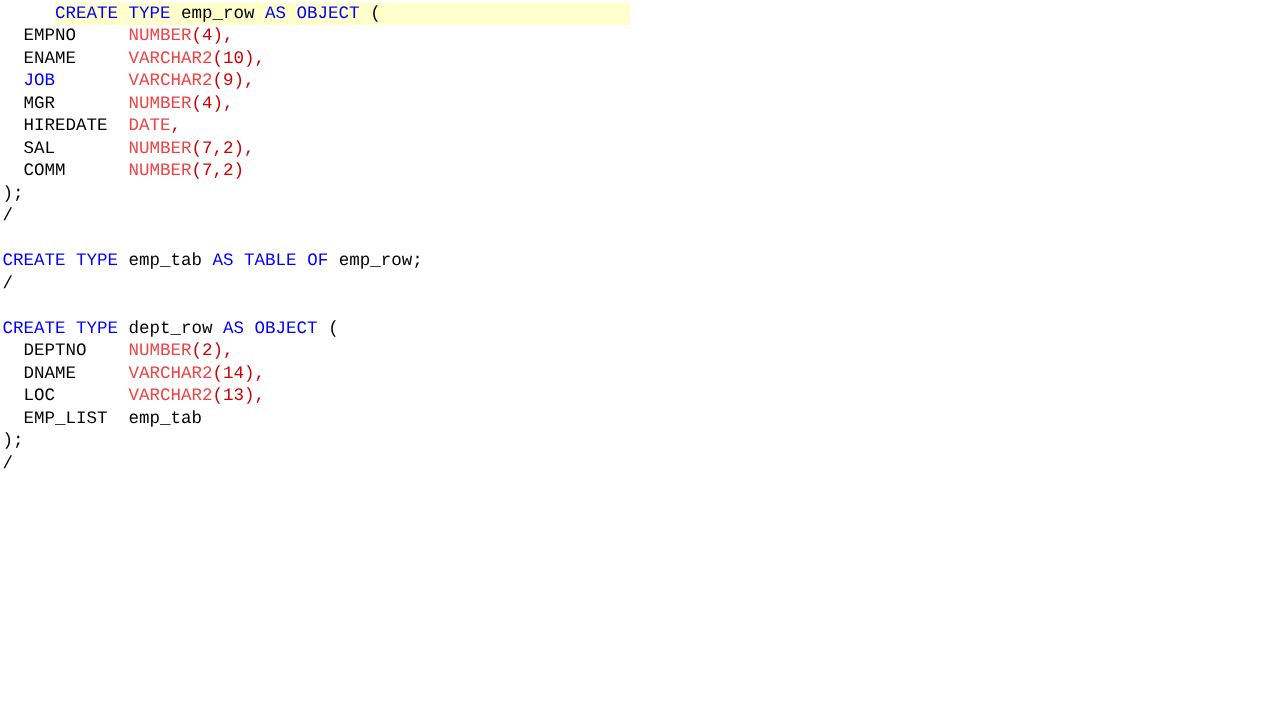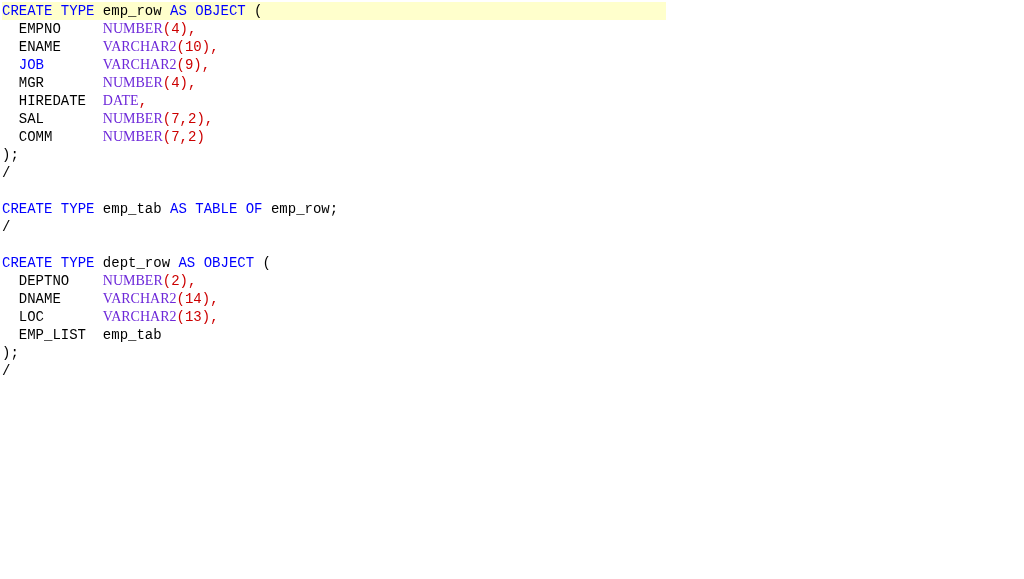--- a/index.html
+++ b/index.html
@@ -20,25 +20,26 @@
     .editor {
       white-space: pre;
       font-family: "Courier New", Courier, monospace;
     }
     .line {
       height: 18px;
     }
     .highlight-line {
       background: #ffffcc;
       display: inline-block;
-      width: 664px;
+      width: 460px;
+      margin-left: 42px;
     }
     .kw { color: #0000ff; }
     .id { color: #000000; }
-    .dt { color: #6d28d9; font-family: Liberation Serif, serif; }
+    .dt { color: #ef4444; }
     .num { color: #cc0000; }
     .pn { color: #cc0000; }
     .pn2 { color: #000000; }
     .txt { color: #000000; }
     .semi { color: #000000; }
   </style>
 </head>
 <body>
 
 <div class="editor" id="editor"><div class="line"><span class="highlight-line"><span class="kw">CREATE</span><span class="txt"> </span><span class="kw">TYPE</span><span class="txt"> </span><span class="id">emp_row</span><span class="txt"> </span><span class="kw">AS</span><span class="txt"> </span><span class="kw">OBJECT</span><span class="txt"> </span><span class="pn2">(</span></span></div><div class="line"><span class="txt">  </span><span class="id">EMPNO</span><span class="txt">     </span><span class="dt">NUMBER</span><span class="pn">(</span><span class="num">4</span><span class="pn">)</span><span class="pn">,</span></div><div class="line"><span class="txt">  </span><span class="id">ENAME</span><span class="txt">     </span><span class="dt">VARCHAR2</span><span class="pn">(</span><span class="num">10</span><span class="pn">)</span><span class="pn">,</span></div><div class="line"><span class="txt">  </span><span class="kw">JOB</span><span class="txt">       </span><span class="dt">VARCHAR2</span><span class="pn">(</span><span class="num">9</span><span class="pn">)</span><span class="pn">,</span></div><div class="line"><span class="txt">  </span><span class="id">MGR</span><span class="txt">       </span><span class="dt">NUMBER</span><span class="pn">(</span><span class="num">4</span><span class="pn">)</span><span class="pn">,</span></div><div class="line"><span class="txt">  </span><span class="id">HIREDATE</span><span class="txt">  </span><span class="dt">DATE</span><span class="pn">,</span></div><div class="line"><span class="txt">  </span><span class="id">SAL</span><span class="txt">       </span><span class="dt">NUMBER</span><span class="pn">(</span><span class="num">7</span><span class="pn">,</span><span class="num">2</span><span class="pn">)</span><span class="pn">,</span></div><div class="line"><span class="txt">  </span><span class="id">COMM</span><span class="txt">      </span><span class="dt">NUMBER</span><span class="pn">(</span><span class="num">7</span><span class="pn">,</span><span class="num">2</span><span class="pn">)</span></div><div class="line"><span class="pn2">)</span><span class="semi">;</span></div><div class="line"><span class="txt">/</span></div><div class="line"><span class="txt"> </span></div><div class="line"><span class="kw">CREATE</span><span class="txt"> </span><span class="kw">TYPE</span><span class="txt"> </span><span class="id">emp_tab</span><span class="txt"> </span><span class="kw">AS</span><span class="txt"> </span><span class="kw">TABLE</span><span class="txt"> </span><span class="kw">OF</span><span class="txt"> </span><span class="id">emp_row</span><span class="semi">;</span></div><div class="line"><span class="txt">/</span></div><div class="line"><span class="txt"> </span></div><div class="line"><span class="kw">CREATE</span><span class="txt"> </span><span class="kw">TYPE</span><span class="txt"> </span><span class="id">dept_row</span><span class="txt"> </span><span class="kw">AS</span><span class="txt"> </span><span class="kw">OBJECT</span><span class="txt"> </span><span class="pn2">(</span></div><div class="line"><span class="txt">  </span><span class="id">DEPTNO</span><span class="txt">    </span><span class="dt">NUMBER</span><span class="pn">(</span><span class="num">2</span><span class="pn">)</span><span class="pn">,</span></div><div class="line"><span class="txt">  </span><span class="id">DNAME</span><span class="txt">     </span><span class="dt">VARCHAR2</span><span class="pn">(</span><span class="num">14</span><span class="pn">)</span><span class="pn">,</span></div><div class="line"><span class="txt">  </span><span class="id">LOC</span><span class="txt">       </span><span class="dt">VARCHAR2</span><span class="pn">(</span><span class="num">13</span><span class="pn">)</span><span class="pn">,</span></div><div class="line"><span class="txt">  </span><span class="id">EMP_LIST</span><span class="txt">  </span><span class="id">emp_tab</span></div><div class="line"><span class="pn2">)</span><span class="semi">;</span></div><div class="line"><span class="txt">/</span></div></div>

